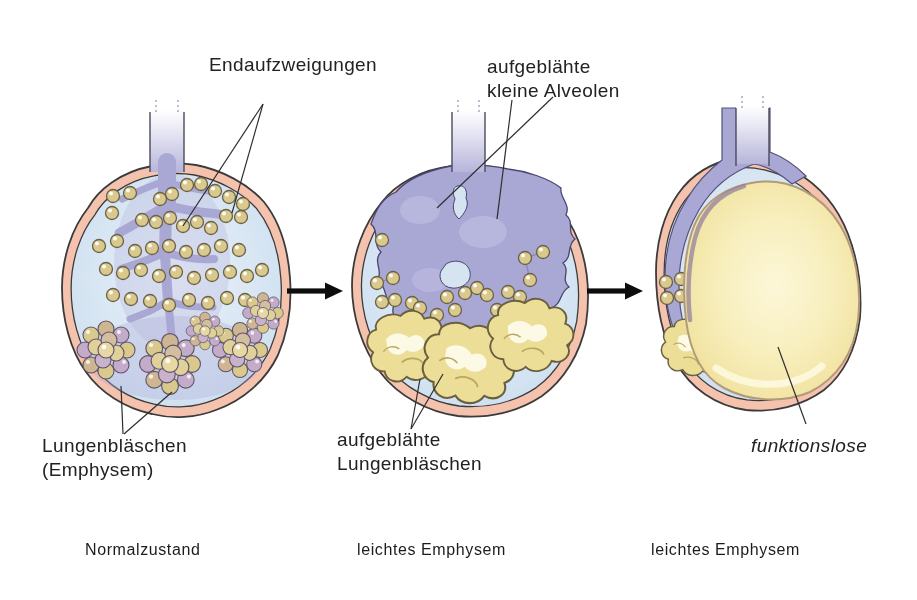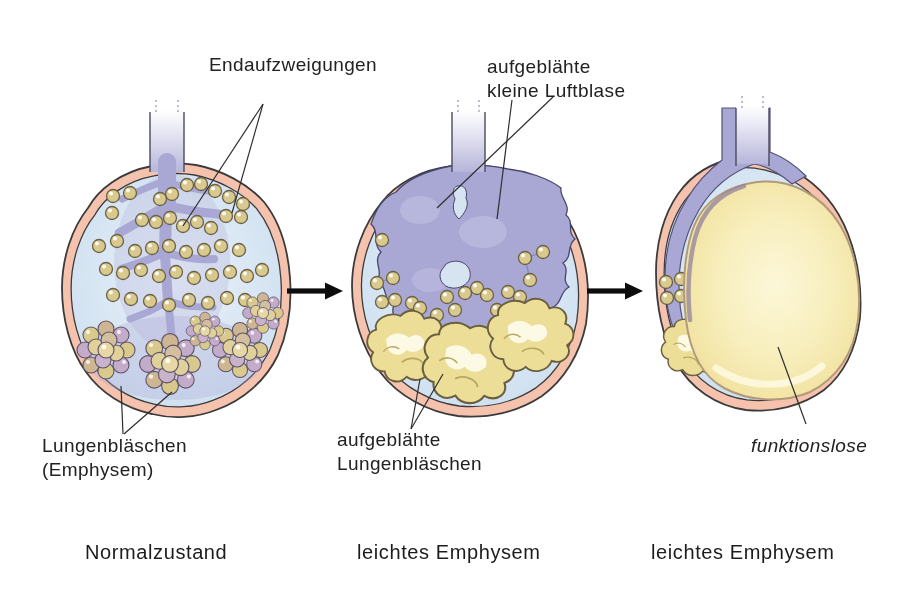--- a/index.html
+++ b/index.html
@@ -1,21 +1,21 @@
 <!DOCTYPE html>
 <html><head>
 <meta charset="utf-8">
 <style>
   html,body{margin:0;padding:0;background:#ffffff;}
   #stage{position:relative;width:917px;height:600px;background:#ffffff;overflow:hidden;
          font-family:"Liberation Sans",sans-serif;}
   #art{position:absolute;left:0;top:0;}
   .lbl{position:absolute;color:#222;font-size:19px;line-height:24px;letter-spacing:0.4px;white-space:nowrap;}
   .lbl span{display:block;}
-  .cap{position:absolute;top:541px;color:#1c1c1c;font-size:20px;letter-spacing:0.6px;white-space:nowrap;}
+  .cap{position:absolute;top:541px;color:#1c1c1c;font-size:16px;letter-spacing:0.6px;white-space:nowrap;}
   #lbl-bronchi-endings{left:209px;top:53px;}
   #lbl-inflated-bronchi{left:487px;top:55px;}
   #lbl-alveoli{left:42px;top:434px;}
   #lbl-damaged-alveoli{left:337px;top:428px;}
   #lbl-air-bubble{left:751px;top:434px;font-style:italic;}
   #cap-normal{left:85px;}
   #cap-mild{left:357px;}
   #cap-severe{left:651px;}
 </style>
 </head>
@@ -257,21 +257,21 @@
     <path d="M443,374 L411,429"></path>
     <path d="M778,347 L806,424"></path>
   </g>
 </svg>
 
   <div class="lbl" id="lbl-bronchi-endings">
     <span>Endaufzweigungen</span>
   </div>
   <div class="lbl" id="lbl-inflated-bronchi">
     <span>aufgeblähte</span>
-    <span>kleine Luftblase</span>
+    <span>kleine Alveolen</span>
   </div>
   <div class="lbl" id="lbl-alveoli">
     <span>Lungenbläschen</span>
     <span>(Emphysem)</span>
   </div>
   <div class="lbl" id="lbl-damaged-alveoli">
     <span>aufgeblähte</span>
     <span>Lungenbläschen</span>
   </div>
   <div class="lbl" id="lbl-air-bubble">

